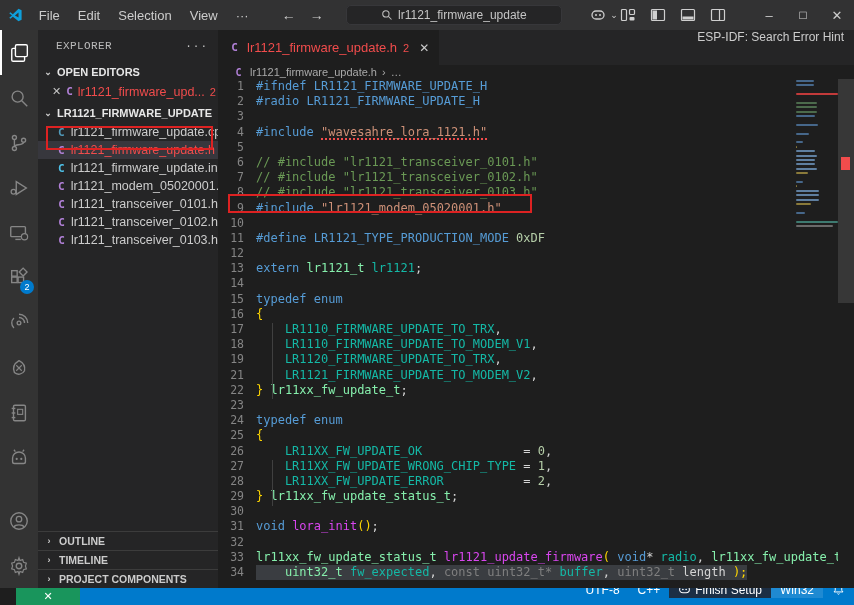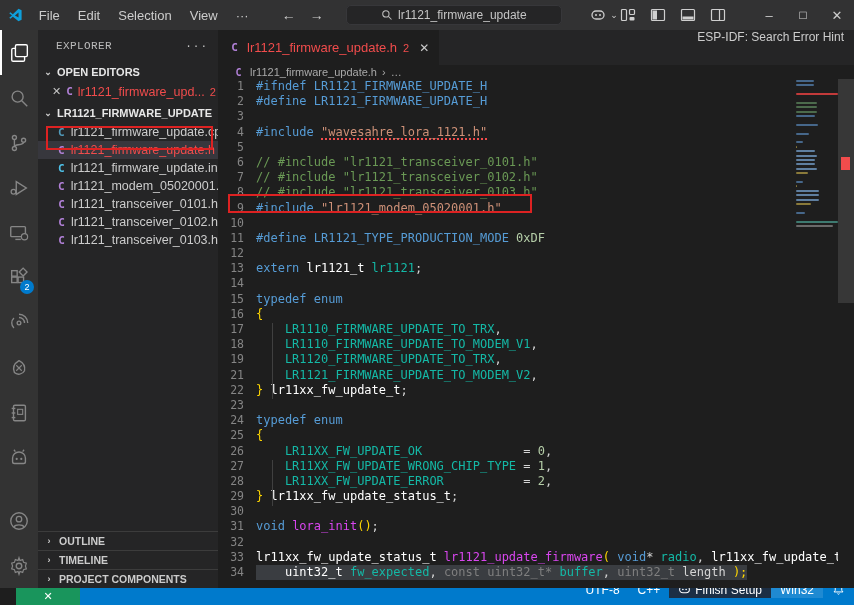--- a/index.html
+++ b/index.html
@@ -67,21 +67,21 @@
                 padding-left:14px; background:#1e1e1e; }
   .breadcrumb .ficon { font-size:10px; }
 
   
   .codearea { position:relative; flex:1; overflow:hidden; font-family:"DejaVu Sans Mono",monospace;
               font-size:12px; }
   .cline { display:flex; height:15.2px; line-height:15.2px; white-space:pre; }
   .ln { width:38px; padding-right:12px; text-align:right; color:#858585; flex:none; font-size:11.5px; }
   .lc { white-space:pre; }
   .cline.sel .lc { background:#3a3d41; }
-  .tk-kw{color:#569cd6} .tk-type{color:#ffffff} .tk-var{color:#14b8a6} .tk-str{color:#ce9178}
+  .tk-kw{color:#569cd6} .tk-type{color:#86efac} .tk-var{color:#14b8a6} .tk-str{color:#ce9178}
   .tk-com{color:#6a9955} .tk-num{color:#b5cea8} .tk-fn{color:#d946ef} .tk-br{color:#ffd700}
   .tk-pl{color:#d4d4d4} .tk-gray{color:#7f7f7f}
   .tk-err { background-image:repeating-linear-gradient(90deg,#f14c4c 0 2px,transparent 2px 4px);
             background-size:4px 2px; background-position:0 100%; background-repeat:repeat-x; padding-bottom:1px; }
   .indent-guide { position:absolute; width:1px; background:#404040; }
 
   
   .minimap { position:absolute; top:1px; right:16px; width:42px; }
   .mm-row { height:2px; margin-bottom:2.4px; border-radius:1px; }
   .scrollbar { position:absolute; top:0; right:0; width:16px; bottom:0; background:#1e1e1e; }
@@ -339,21 +339,21 @@
       </div>
       <div class="breadcrumb">
         <span class="ficon purple">C</span>
         <span>lr1121_firmware_update.h</span>
         <span>›</span>
         <span>…</span>
       </div>
       <div class="codearea">
         <div id="code-lines">
             <div class="cline"><span class="ln">1</span><span class="lc"><span class="tk-kw">#ifndef LR1121_FIRMWARE_UPDATE_H</span></span></div>
-            <div class="cline"><span class="ln">2</span><span class="lc"><span class="tk-kw">#define LR1121_FIRMWARE_UPDATE_H</span></span></div>
+            <div class="cline"><span class="ln">2</span><span class="lc"><span class="tk-kw">#radio LR1121_FIRMWARE_UPDATE_H</span></span></div>
             <div class="cline"><span class="ln">3</span><span class="lc"></span></div>
             <div class="cline"><span class="ln">4</span><span class="lc"><span class="tk-kw">#include </span><span class="tk-str tk-err">"wavesahre_lora_1121.h"</span></span></div>
             <div class="cline"><span class="ln">5</span><span class="lc"></span></div>
             <div class="cline"><span class="ln">6</span><span class="lc"><span class="tk-com">// #include "lr1121_transceiver_0101.h"</span></span></div>
             <div class="cline"><span class="ln">7</span><span class="lc"><span class="tk-com">// #include "lr1121_transceiver_0102.h"</span></span></div>
             <div class="cline"><span class="ln">8</span><span class="lc"><span class="tk-com">// #include "lr1121_transceiver_0103.h"</span></span></div>
             <div class="cline"><span class="ln">9</span><span class="lc"><span class="tk-kw">#include </span><span class="tk-str">"lr1121_modem_05020001.h"</span></span></div>
             <div class="cline"><span class="ln">10</span><span class="lc"></span></div>
             <div class="cline"><span class="ln">11</span><span class="lc"><span class="tk-kw">#define LR1121_TYPE_PRODUCTION_MODE </span><span class="tk-num">0xDF</span></span></div>
             <div class="cline"><span class="ln">12</span><span class="lc"></span></div>

